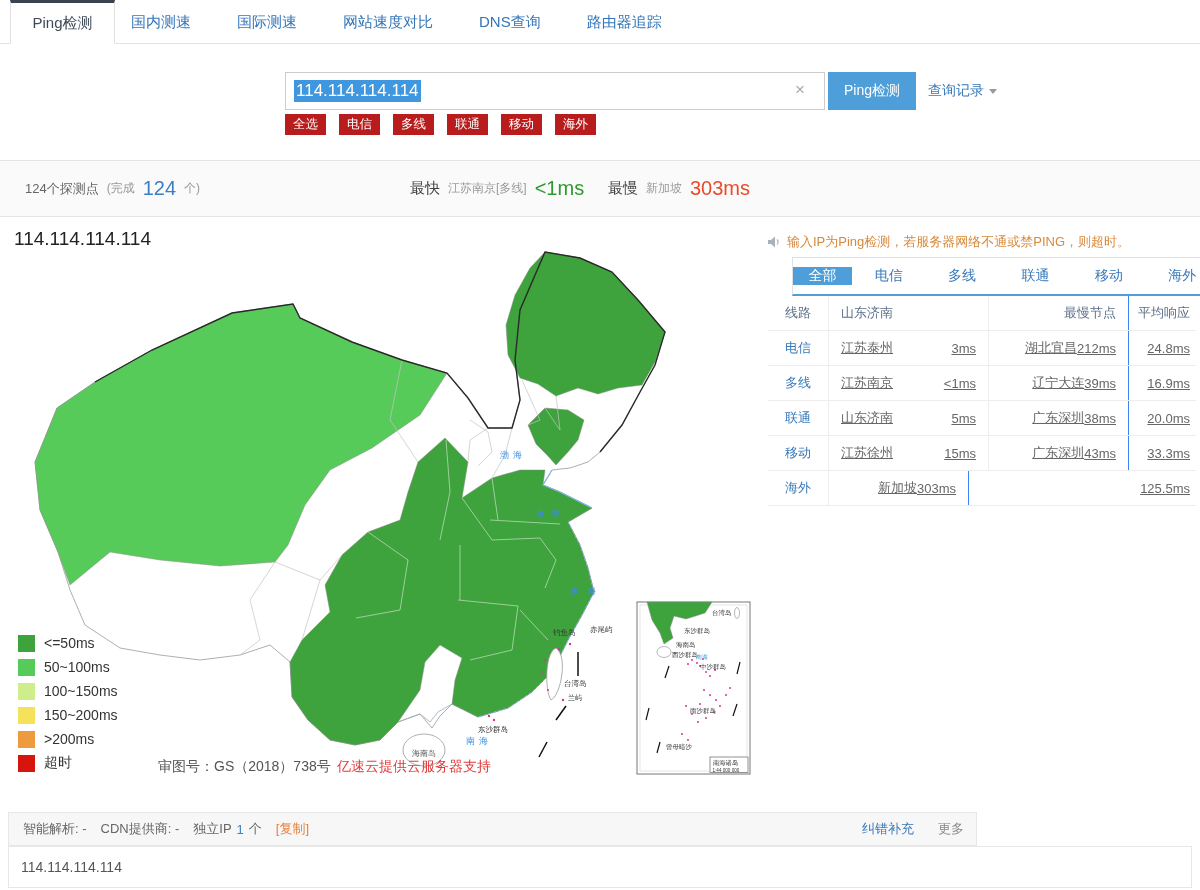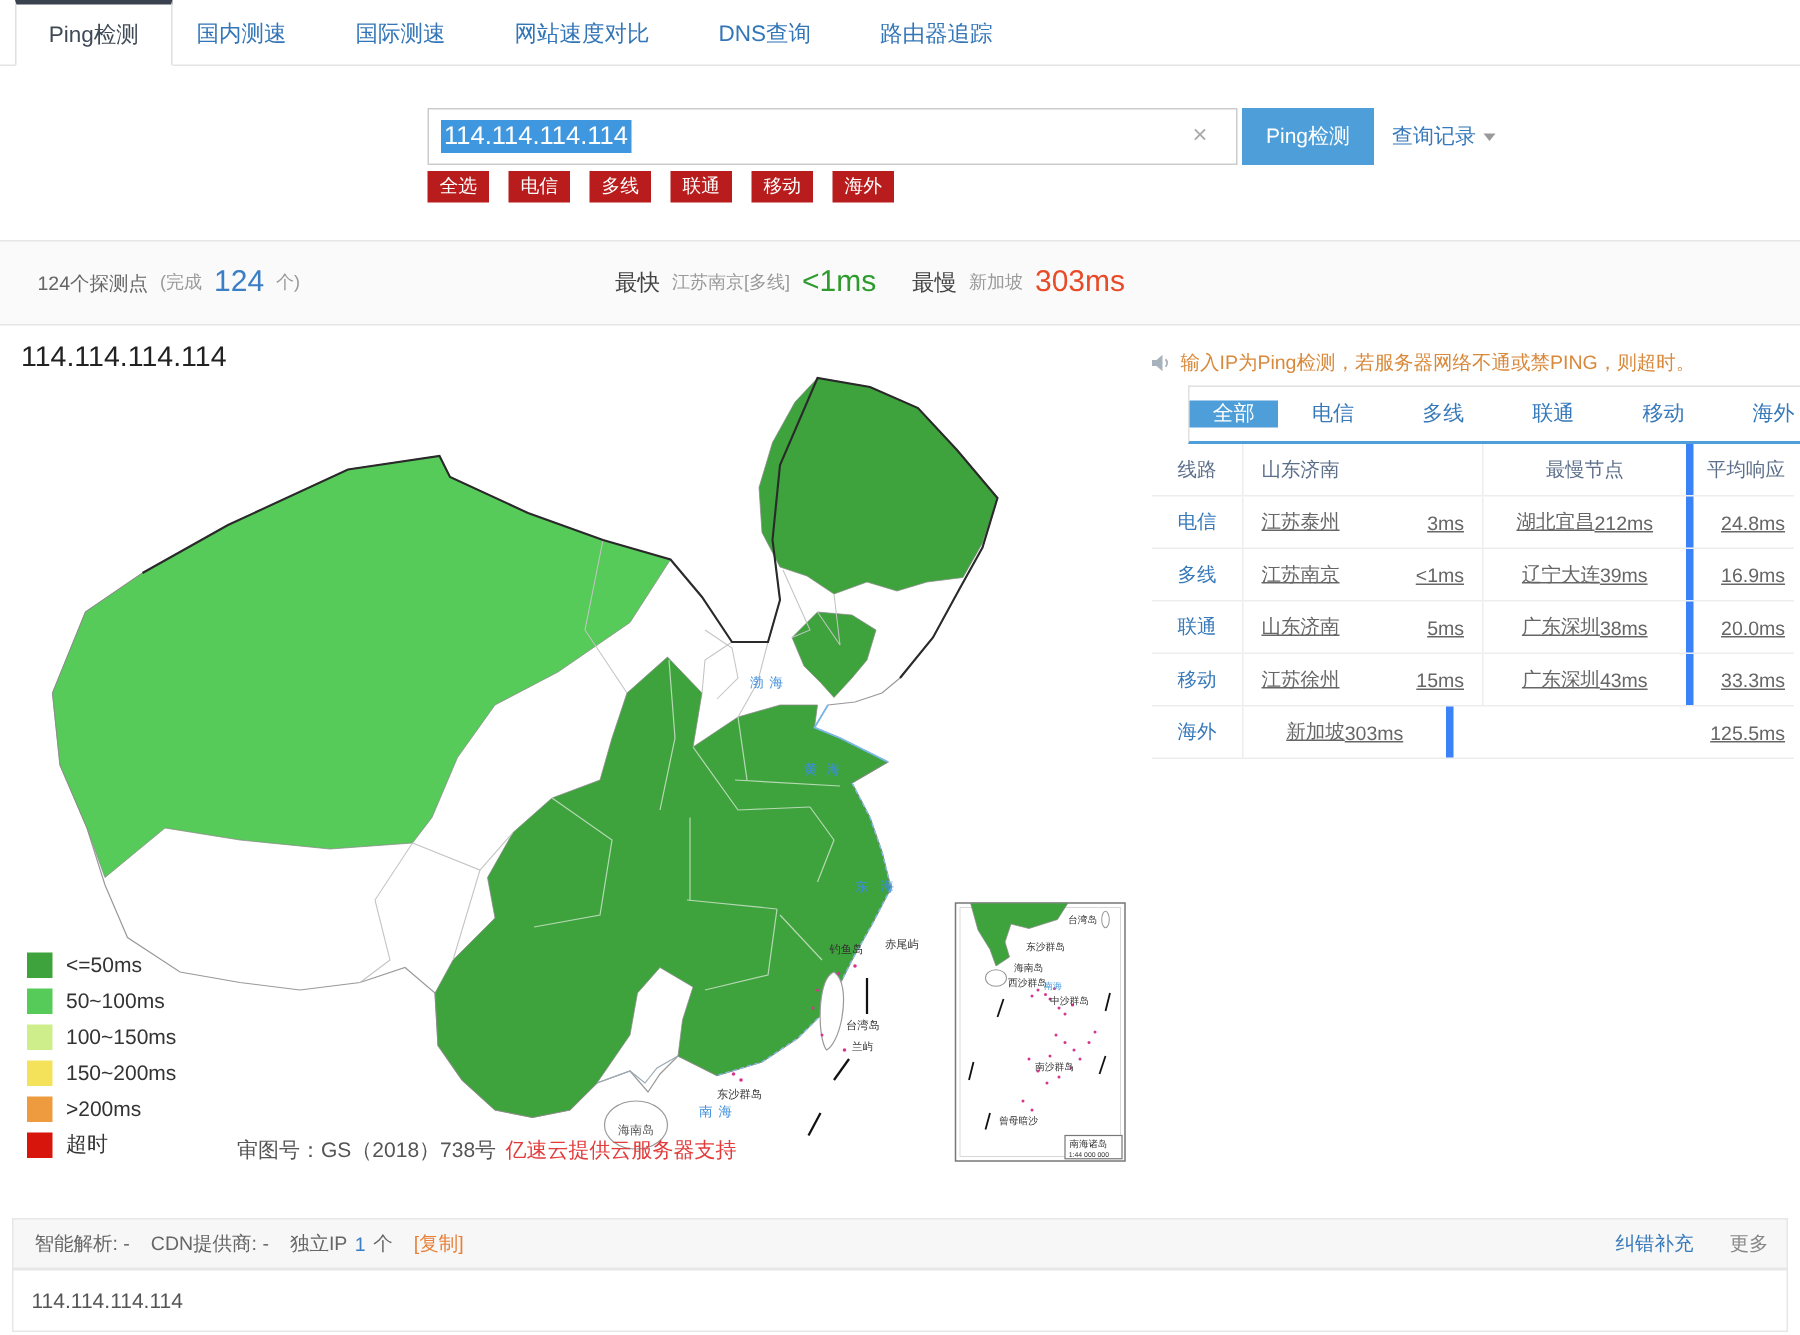--- a/index.html
+++ b/index.html
@@ -48,26 +48,26 @@
   .tip{position:absolute;left:768px;top:233px;display:flex;align-items:center;gap:6px;font-size:13px;color:#d8893b;}
   .ptabs{position:absolute;left:792px;top:257px;width:428px;height:39px;box-sizing:border-box;
       border:1px solid #e0e0e0;border-bottom:2px solid #4e9ed9;display:flex;align-items:center;}
   .ptab{flex:1;display:flex;align-items:center;justify-content:center;font-size:14px;color:#3779ba;cursor:pointer;}
   .ptab.on{background:#4e9ed9;color:#fff;flex:0 0 59px;}
   .ptable{position:absolute;left:768px;top:296px;width:428px;font-size:13px;}
   .trow{display:flex;height:35px;align-items:center;border-bottom:1px solid #ededed;box-sizing:border-box;}
   .trow.head{color:#5c6f8a;}
   .c1{flex:0 0 60px;text-align:center;border-right:1px solid #ededed;align-self:stretch;display:flex;align-items:center;justify-content:center;}
   .c2{flex:0 0 160px;display:flex;justify-content:space-between;padding:0 12px 0 12px;box-sizing:border-box;border-right:1px solid #ededed;align-self:stretch;align-items:center;}
-  .c3{flex:0 0 140px;display:flex;justify-content:center;padding:16px 12px;box-sizing:border-box;border-right:5px solid #3b82f6;align-self:stretch;align-items:center;}
+  .c3{flex:0 0 140px;display:flex;justify-content:flex-end;padding:16px 12px;box-sizing:border-box;border-right:1px solid #3b82f6;align-self:stretch;align-items:center;}
   .c4{flex:1;text-align:right;padding-right:6px;}
   .trow .line{color:#3779ba;}
   .trow .v{color:#666;text-decoration:underline;}
   
-  .fbar{position:absolute;left:8px;top:812px;width:1184px;height:34px;background:#f7f7f7;
+  .fbar{position:absolute;left:8px;top:812px;width:969px;height:34px;background:#f7f7f7;
       border:1px solid #e7e7e7;box-sizing:border-box;display:flex;align-items:center;font-size:13px;color:#666;}
   .fbar .item{margin-left:14px;}
   .fbar .blue{color:#3b7ec6;}
   .fbar .orange{color:#e8823b;cursor:pointer;}
   .fbar .right{margin-left:auto;display:flex;gap:24px;margin-right:12px;}
   .fbar .right .fix{color:#3779ba;cursor:pointer;}
   .fbar .right .more{color:#888;cursor:pointer;}
   .fbox{position:absolute;left:8px;top:846px;width:1184px;height:42px;border:1px solid #e7e7e7;
       box-sizing:border-box;display:flex;align-items:center;padding-left:12px;font-size:14px;color:#555;background:#fff;}
 </style>

